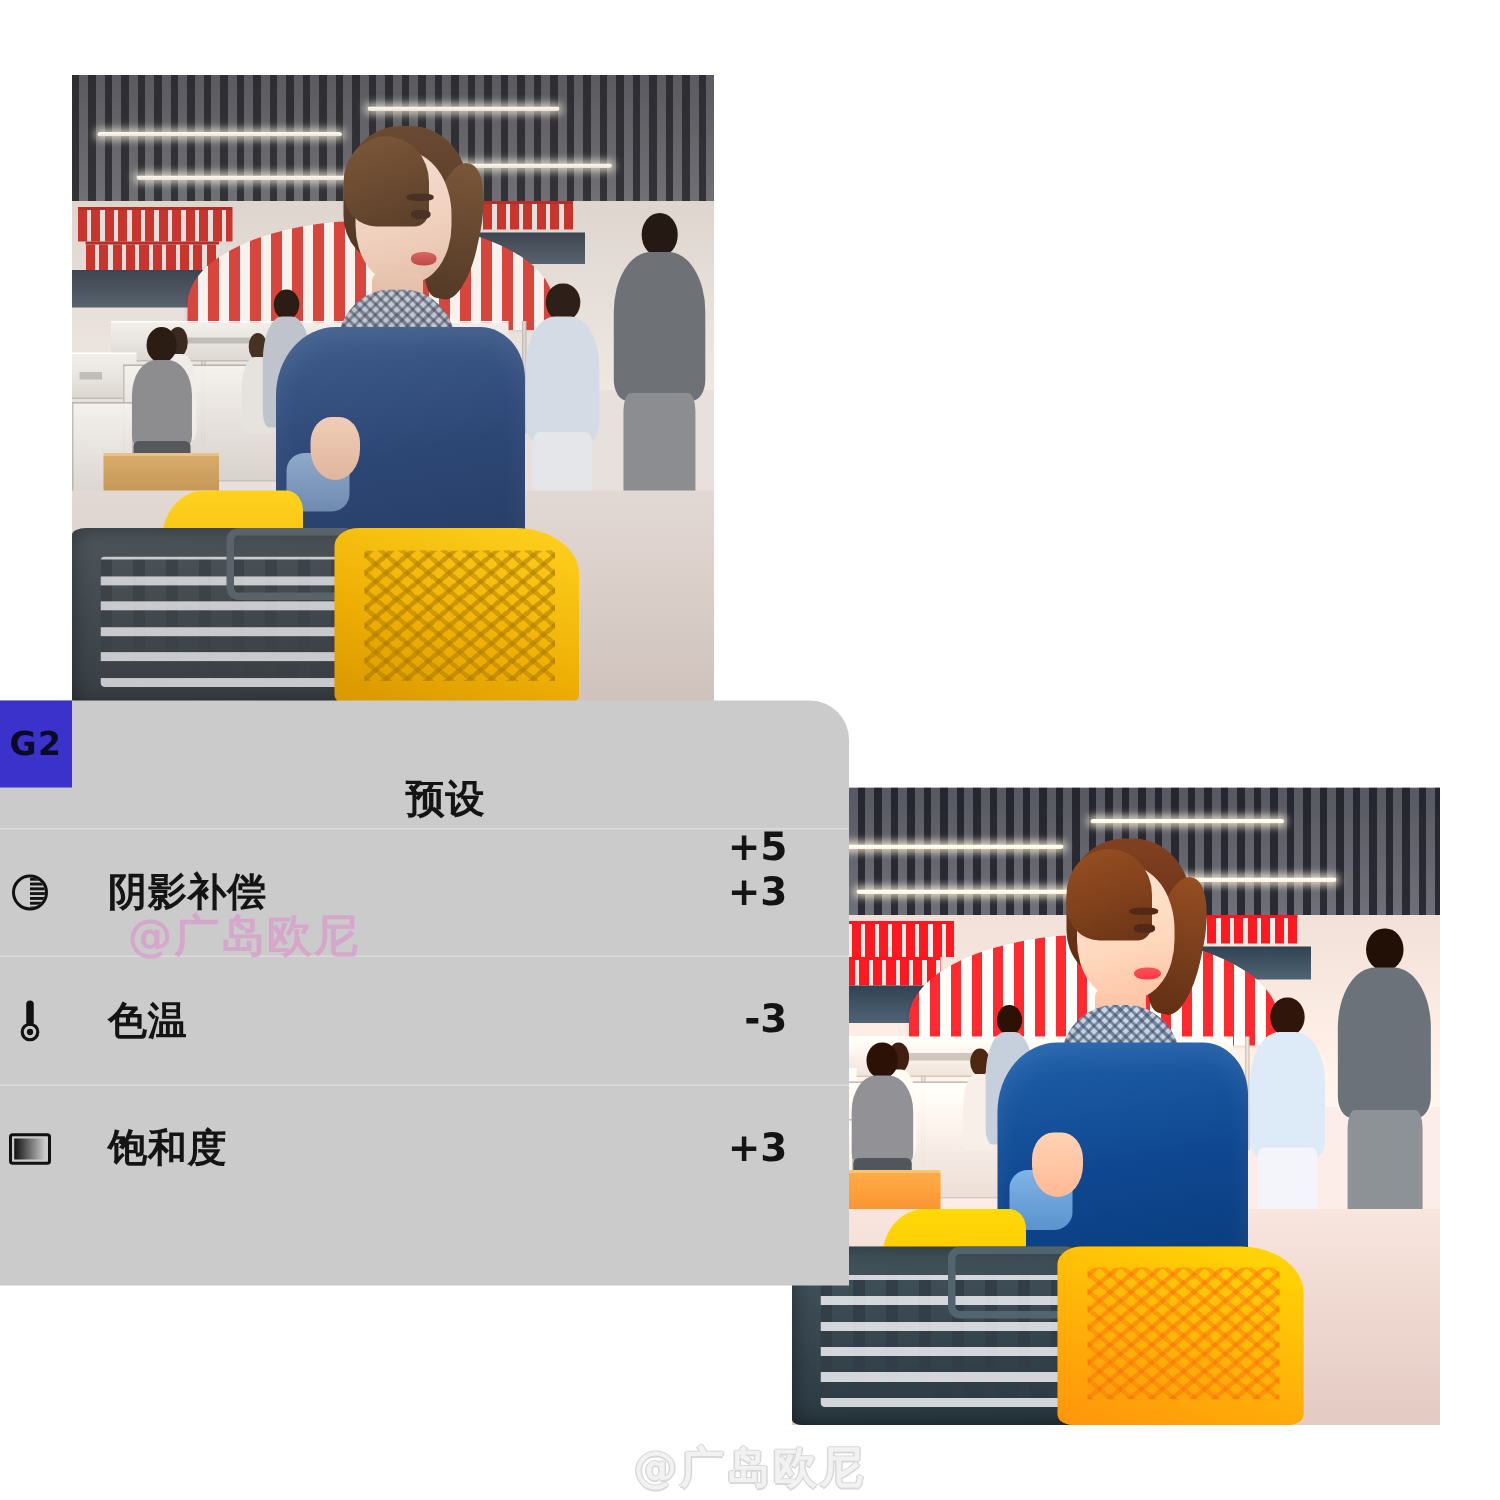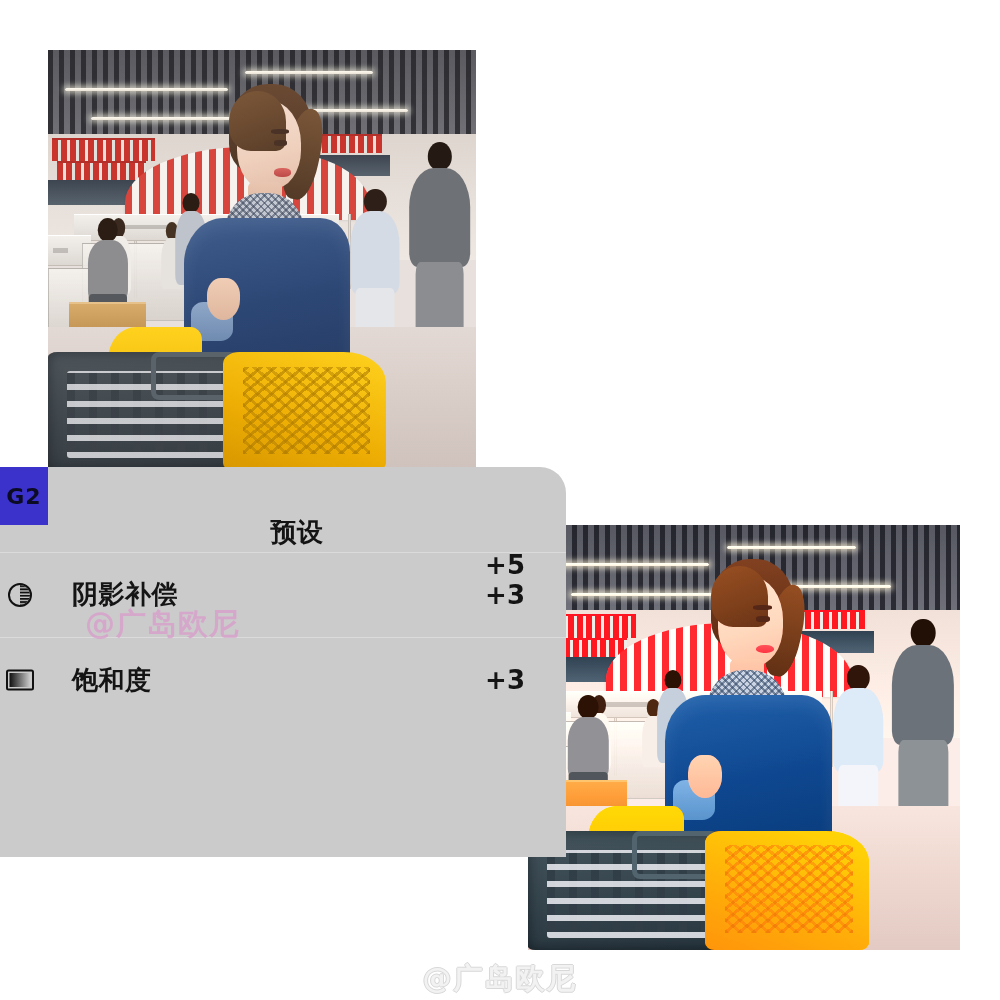--- a/index.html
+++ b/index.html
@@ -507,20 +507,31 @@
           </pattern>
         </defs>
         <circle cx="13" cy="13" r="11" fill="none" stroke="#111" stroke-width="2"></circle>
         <path d="M13 3 A10 10 0 0 1 13 23 Z" fill="url(#hatch)"></path>
       </svg>
     </div>
     <div class="row-label">阴影补偿</div>
     <div class="row-value">+3</div>
   </div>
 
+  <div class="panel-row">
+    <div class="row-icon">
+      <svg width="16" height="30" viewBox="0 0 16 30" aria-hidden="true">
+        <rect x="5.5" y="2" width="5" height="17" rx="2.5" fill="#111"></rect>
+        <circle cx="8" cy="23" r="5.2" fill="none" stroke="#111" stroke-width="2.1"></circle>
+        <circle cx="8" cy="23" r="2.1" fill="#111"></circle>
+      </svg>
+    </div>
+    <div class="row-label">色温</div>
+    <div class="row-value">-3</div>
+  </div>
 
   <div class="panel-row">
     <div class="row-icon">
       <svg width="28" height="22" viewBox="0 0 28 22" aria-hidden="true">
         <defs>
           <linearGradient id="satgrad" x1="0" y1="0" x2="1" y2="0">
             <stop offset="0%" stop-color="#111"></stop>
             <stop offset="100%" stop-color="#cfcfcf"></stop>
           </linearGradient>
         </defs>

